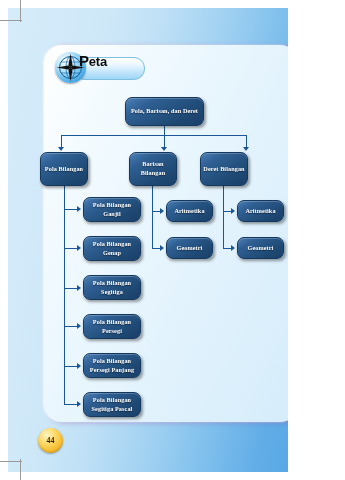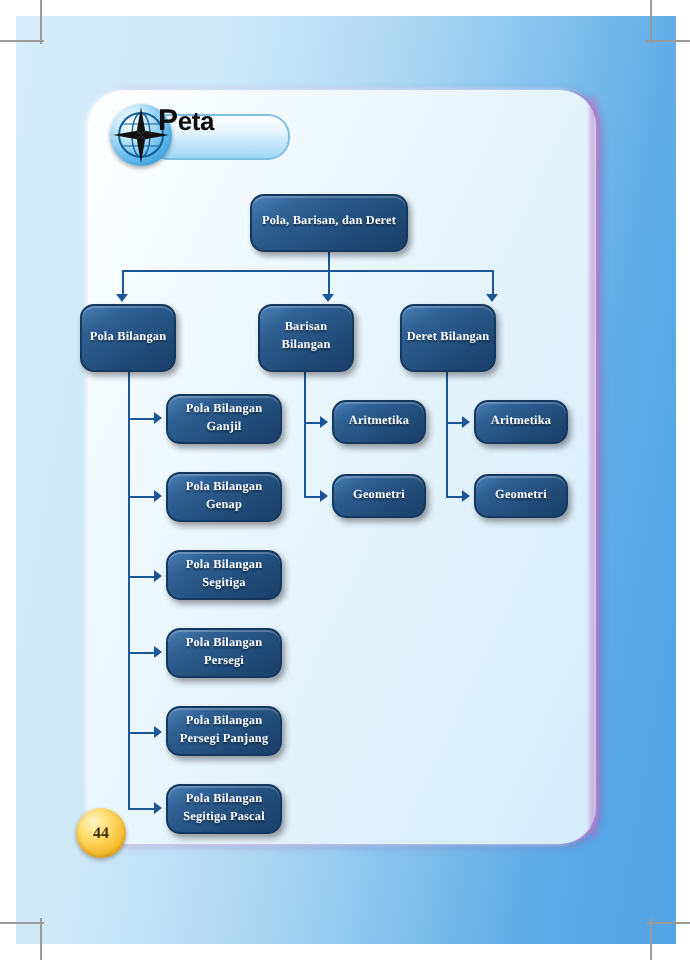--- a/index.html
+++ b/index.html
@@ -1,21 +1,21 @@
 <!DOCTYPE html>
 <html><head>
 <meta charset="utf-8">
 <style>
   html,body{margin:0;padding:0;}
   body{
     width:345px;height:480px;overflow:hidden;
     font-family:"Liberation Serif", serif;
     background:#ffffff;
   }
-  #page{position:relative;width:345px;height:480px;overflow:hidden;background:#ffffff;}
+  #page{position:relative;width:288px;height:480px;overflow:hidden;background:#ffffff;}
 
   
   .page-bg{
     position:absolute;left:8px;top:8px;width:330px;height:464px;
     background:linear-gradient(100deg,
       #d6ecfa 0%, #d2eaf9 12%, #cfe8f8 24%, #bfe0f6 38%,
       #9fd0f1 54%, #7dbeec 68%, #62ade7 80%, #56a7e6 90%, #52a5e6 100%);
   }
 
   
@@ -86,21 +86,21 @@
   
   .ln{position:absolute;background:#1b5796;}
   .ln.h{height:1.3px;}
   .ln.v{width:1.3px;}
   .arw{position:absolute;width:0;height:0;}
   .arw.down{border-left:3.2px solid transparent;border-right:3.2px solid transparent;border-top:4.6px solid #1b5796;}
   .arw.right{border-top:3.2px solid transparent;border-bottom:3.2px solid transparent;border-left:4.6px solid #1b5796;}
 
   
   .pagenum{
-    position:absolute;left:38px;top:404px;width:25px;height:25px;border-radius:50%;
+    position:absolute;left:38px;top:428px;width:25px;height:25px;border-radius:50%;
     background:radial-gradient(circle at 35% 28%,#fff4c4 0%,#ffdd70 32%,#f5bc2e 68%,#d99a13 100%);
     box-shadow:0 1px 2px rgba(0,0,0,.3), inset 0 -1px 2px rgba(150,95,0,.35);
     color:#3d2c05;
     font-family:"Liberation Serif", serif;
     font-weight:bold;font-size:8px;
     display:flex;align-items:center;justify-content:center;
   }
 </style>
 </head>
 <body>

